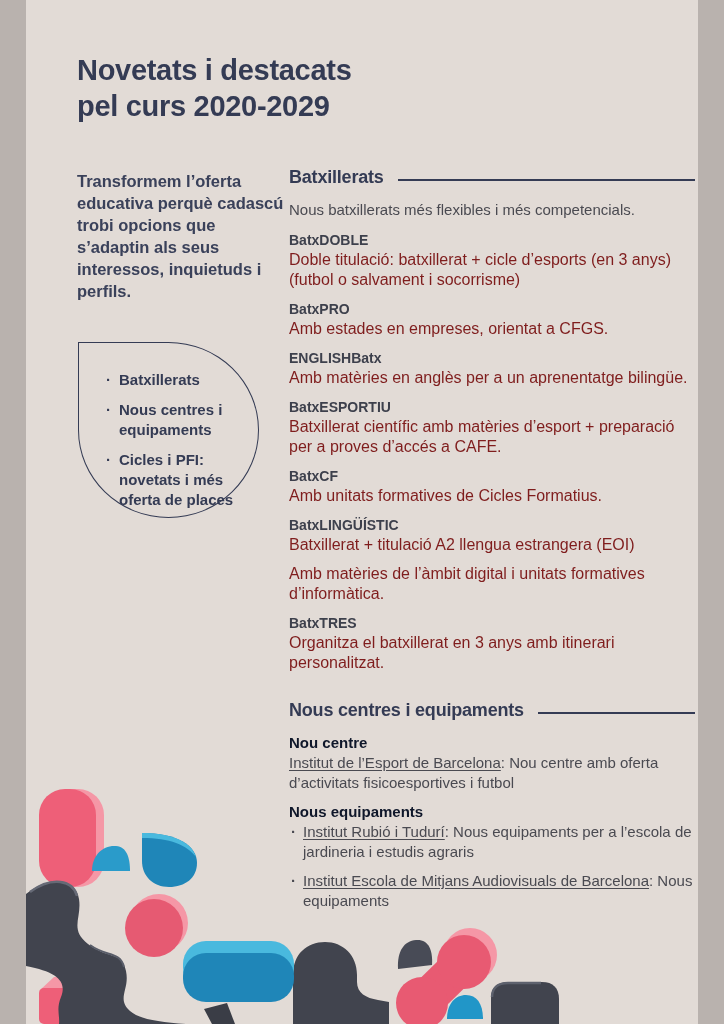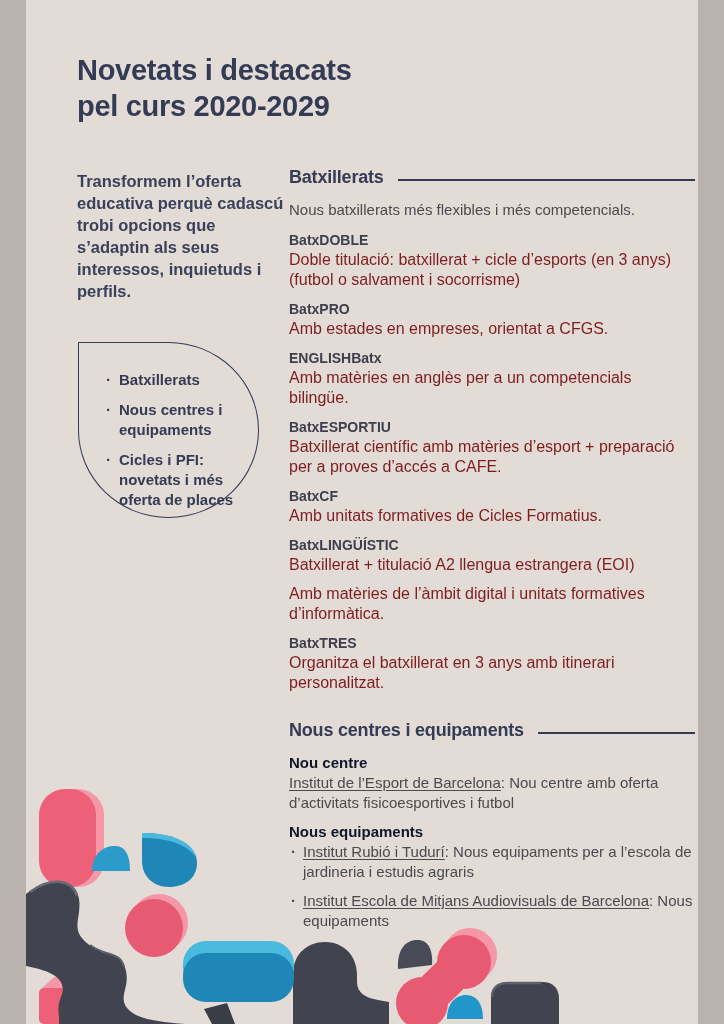--- a/index.html
+++ b/index.html
@@ -170,21 +170,21 @@
       <div class="prog-item">
         <div class="prog-title">BatxDOBLE</div>
         <div class="prog-text">Doble titulació: batxillerat + cicle d’esports (en 3 anys) (futbol o salvament i socorrisme)</div>
       </div>
       <div class="prog-item">
         <div class="prog-title">BatxPRO</div>
         <div class="prog-text">Amb estades en empreses, orientat a CFGS.</div>
       </div>
       <div class="prog-item">
         <div class="prog-title">ENGLISHBatx</div>
-        <div class="prog-text">Amb matèries en anglès per a un competencials bilingüe.</div>
+        <div class="prog-text">Amb matèries en anglès per a un aprenentatge bilingüe.</div>
       </div>
       <div class="prog-item">
         <div class="prog-title">BatxESPORTIU</div>
         <div class="prog-text">Batxillerat científic amb matèries d’esport + preparació per a proves d’accés a CAFE.</div>
       </div>
       <div class="prog-item">
         <div class="prog-title">BatxCF</div>
         <div class="prog-text">Amb unitats formatives de Cicles Formatius.</div>
       </div>
       <div class="prog-item">

